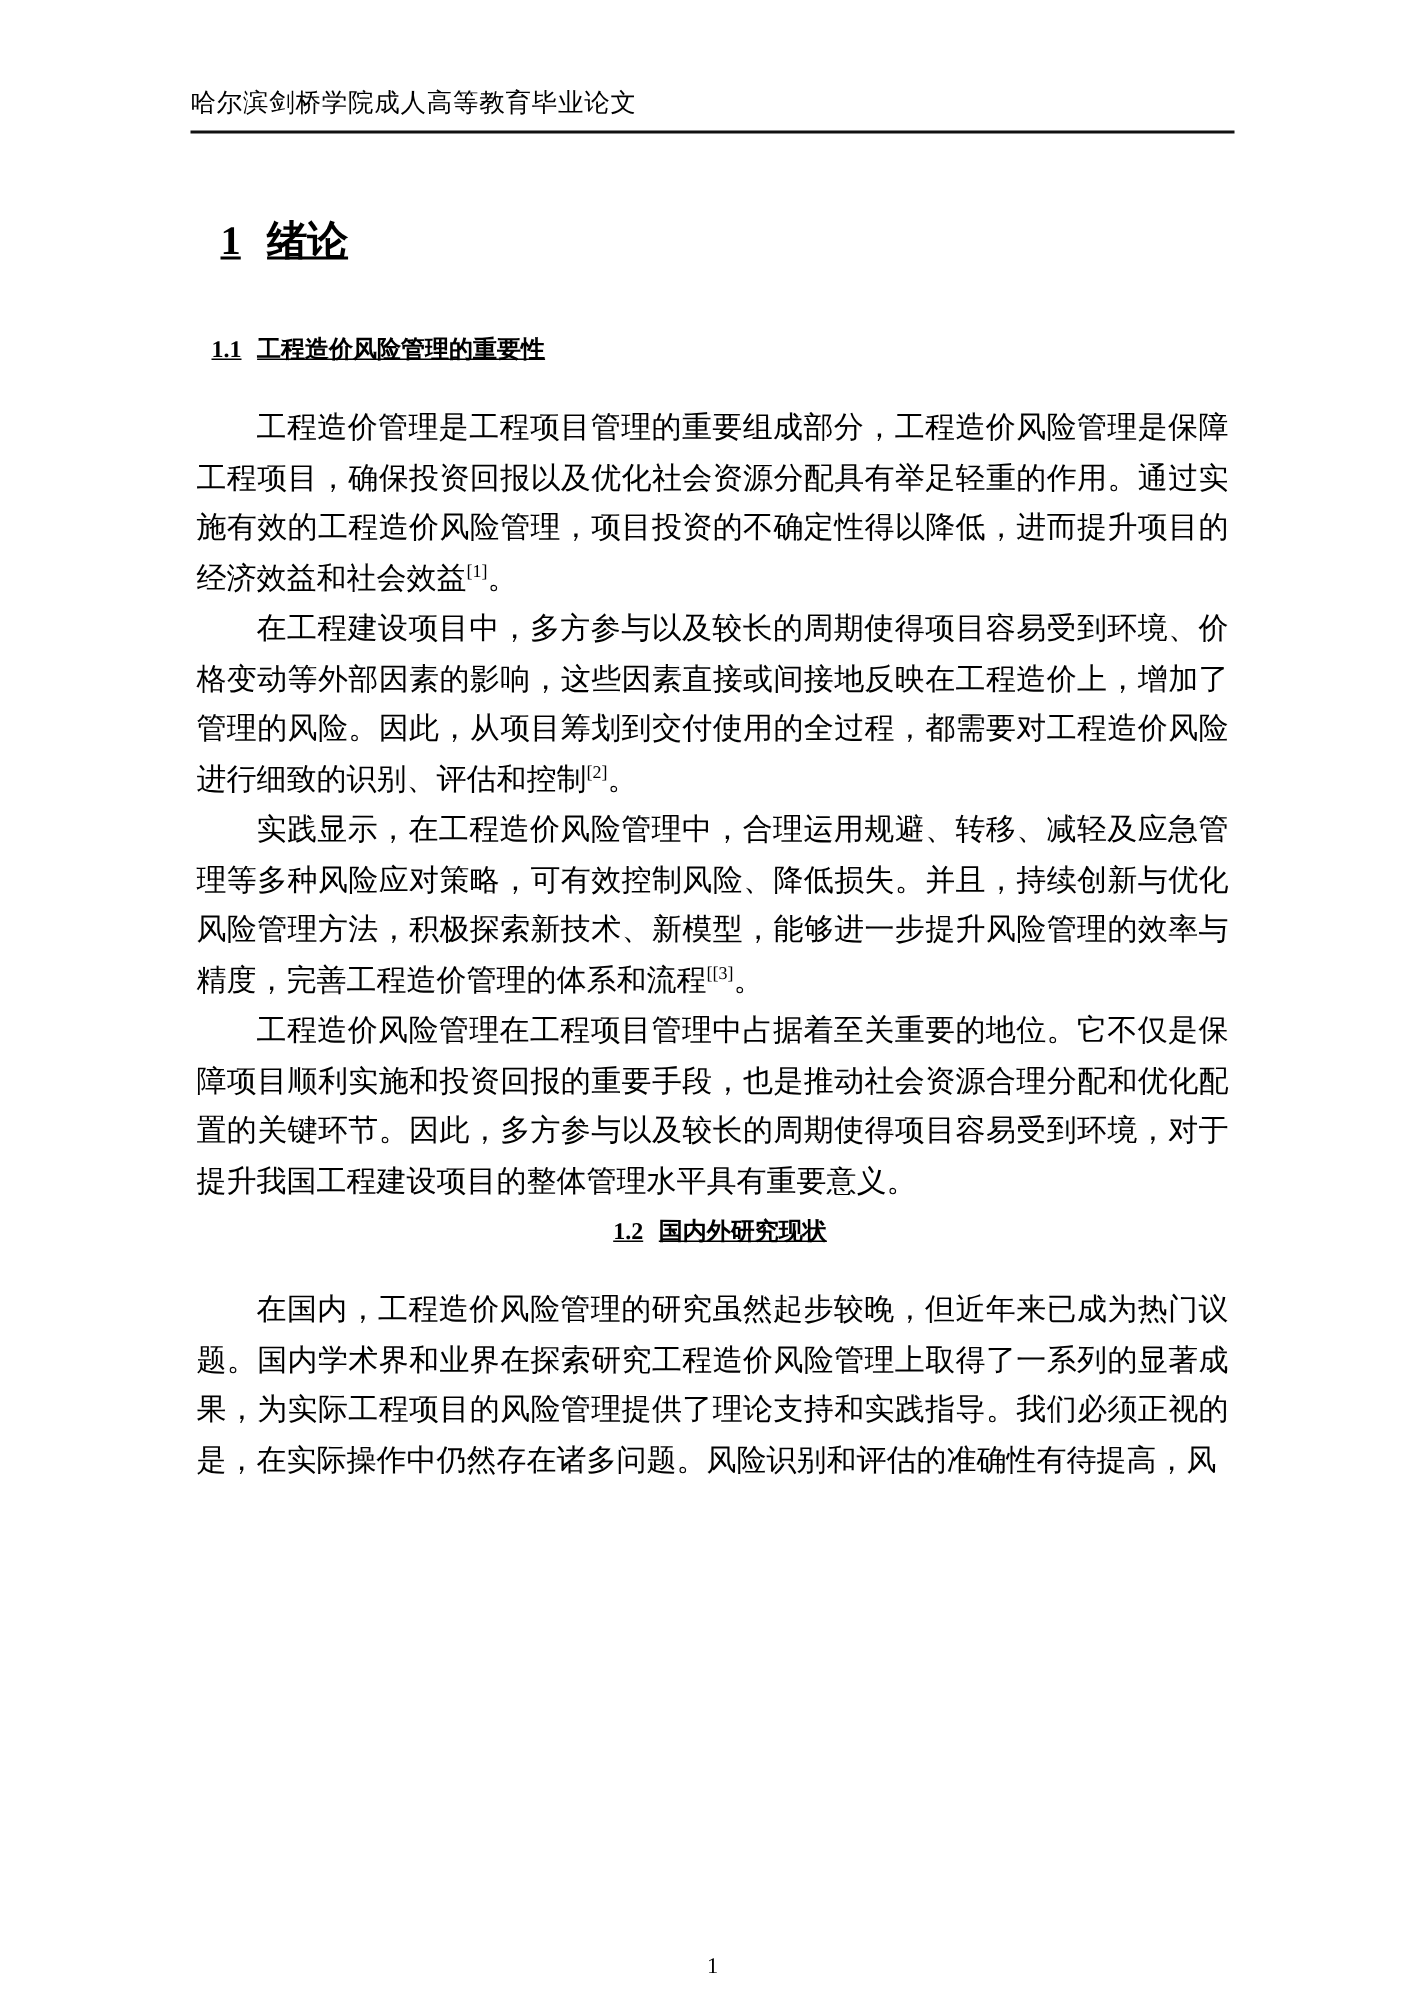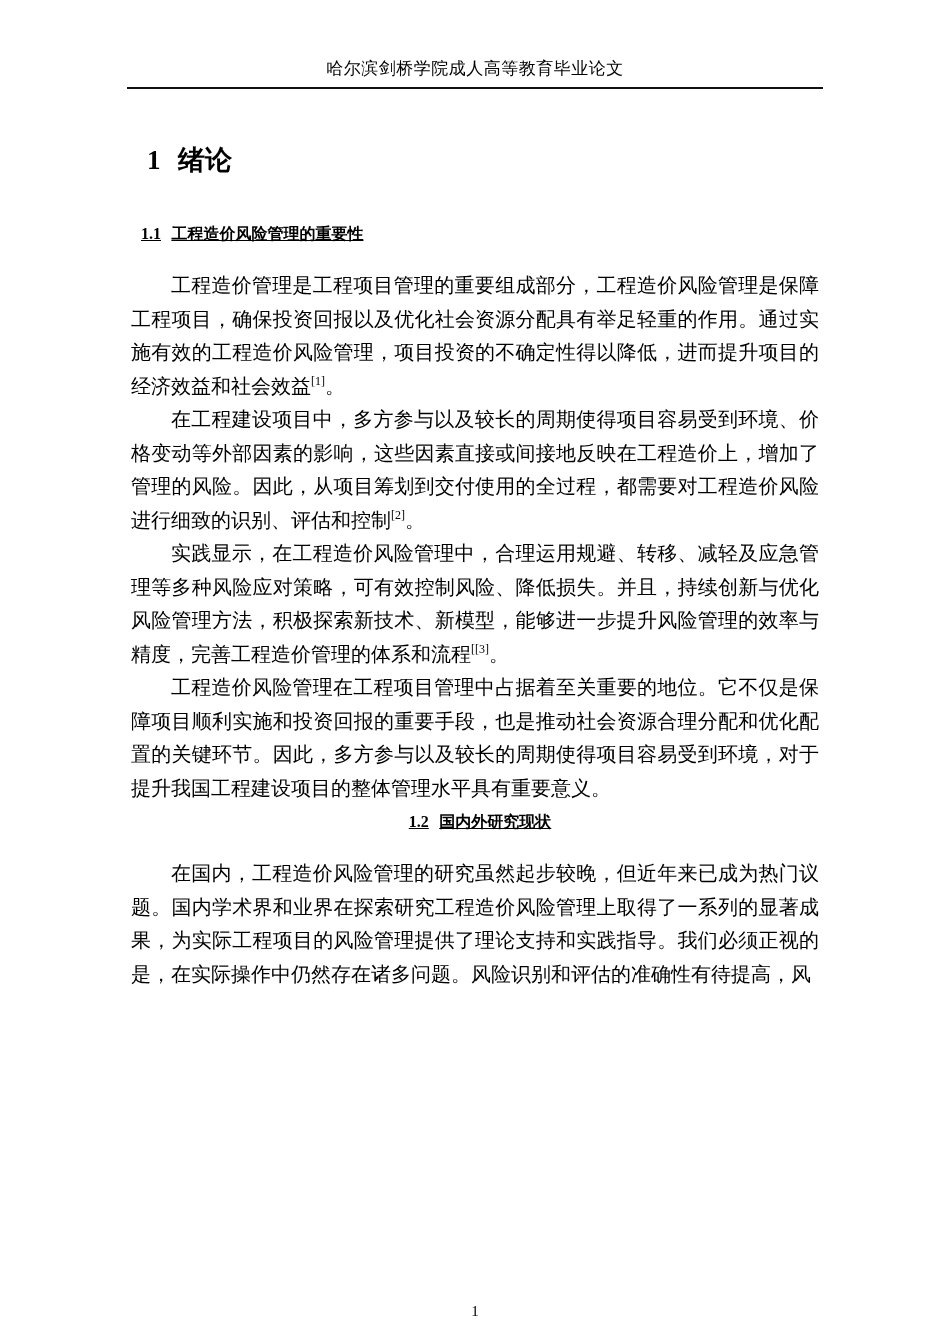--- a/index.html
+++ b/index.html
@@ -13,35 +13,36 @@
     height: 1344px;
     margin: 0 auto;
     background: #ffffff;
     box-sizing: border-box;
     padding: 0 131px;
     color: #000000;
     font-family: "Liberation Serif", "DejaVu Serif", serif;
   }
   .header {
     margin: 58px -4px 0 -4px;
-    text-align: center;
+    text-align: left;
     font-size: 17px;
     line-height: 22px;
     padding-bottom: 7px;
     border-bottom: 2px solid #111111;
     font-family: "Liberation Serif", "DejaVu Serif", serif;
     letter-spacing: 0.5px;
   }
   h1.chapter {
     margin: 54px 0 0 0;
     padding-left: 16px;
     font-size: 27px;
     line-height: 34px;
     font-weight: bold;
     font-family: "Liberation Sans", "DejaVu Sans", sans-serif;
+    text-decoration: underline;
   }
   h1.chapter .num,
   h2.section .num {
     font-family: "Liberation Serif", "DejaVu Serif", serif;
     font-weight: bold;
     margin-right: 0.65em;
   }
   h2.section {
     margin: 42px 0 18px 0;
     padding-left: 10px;

